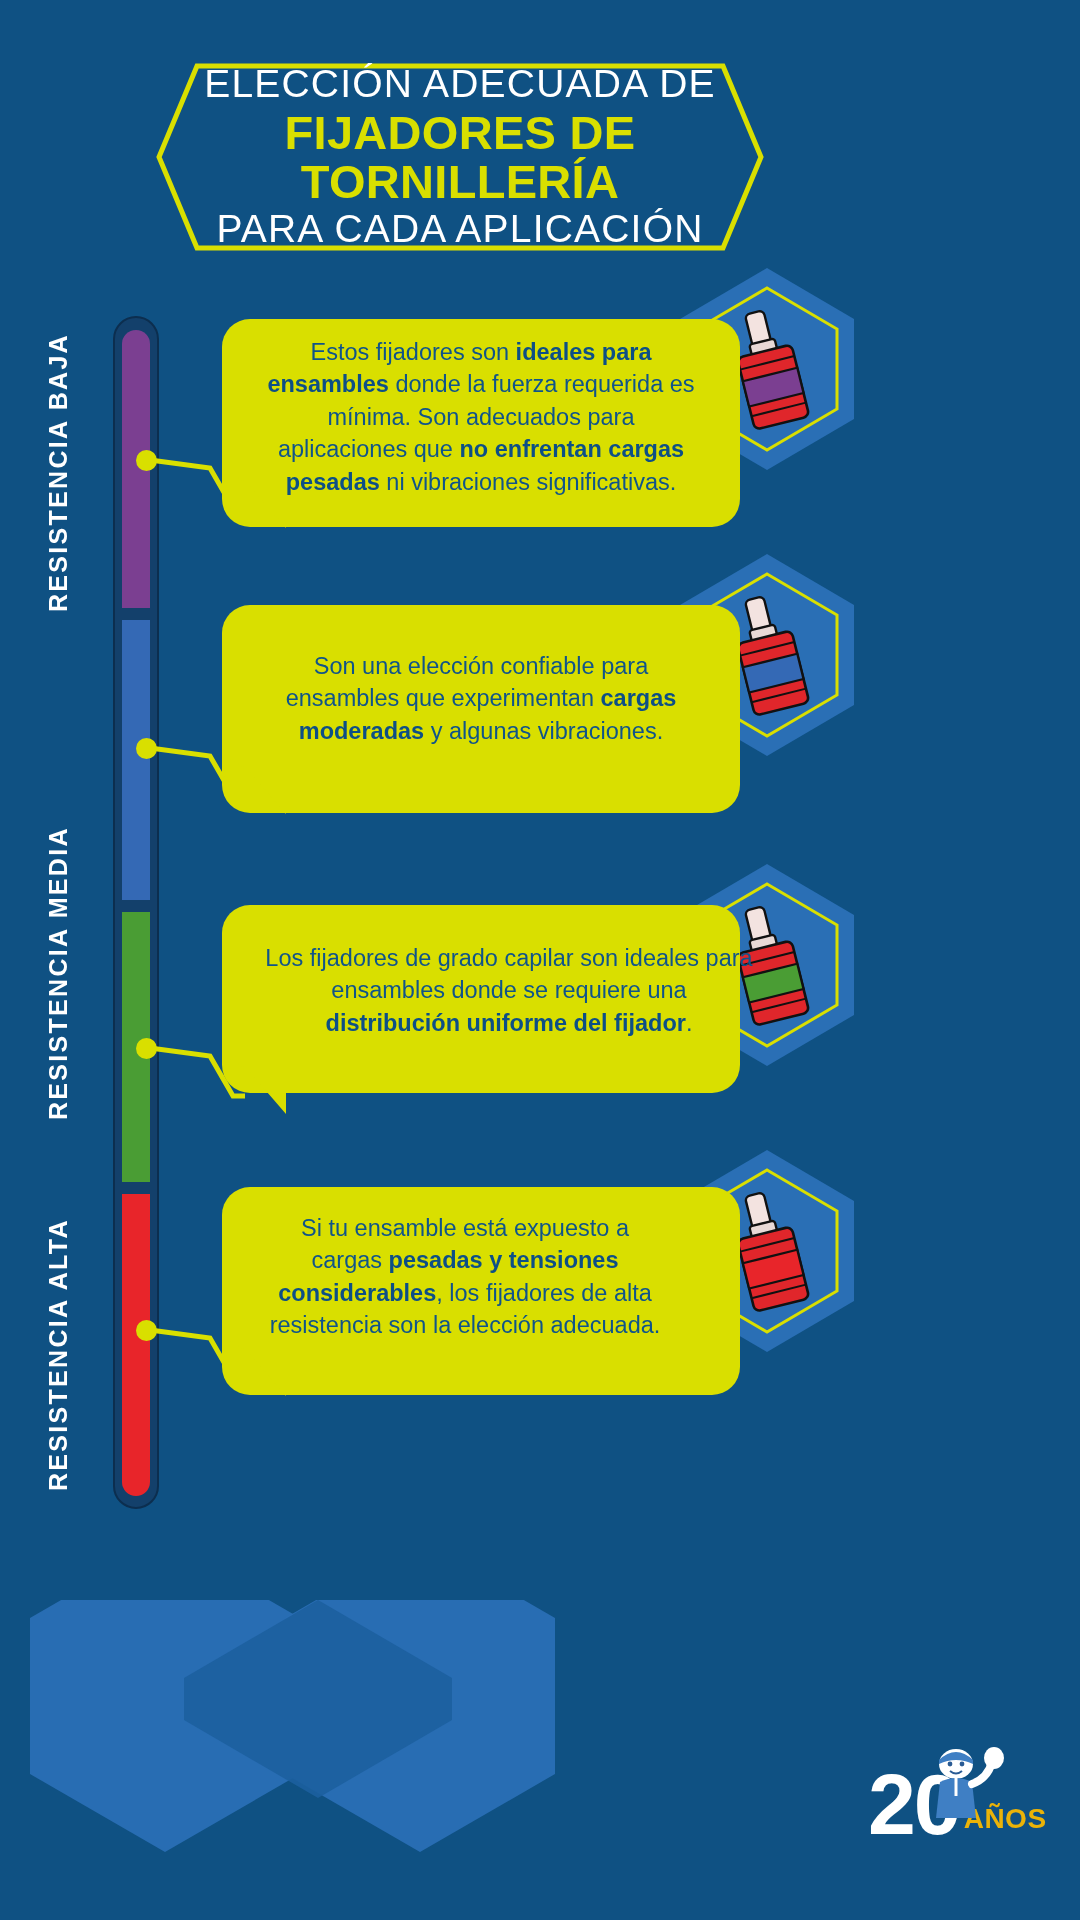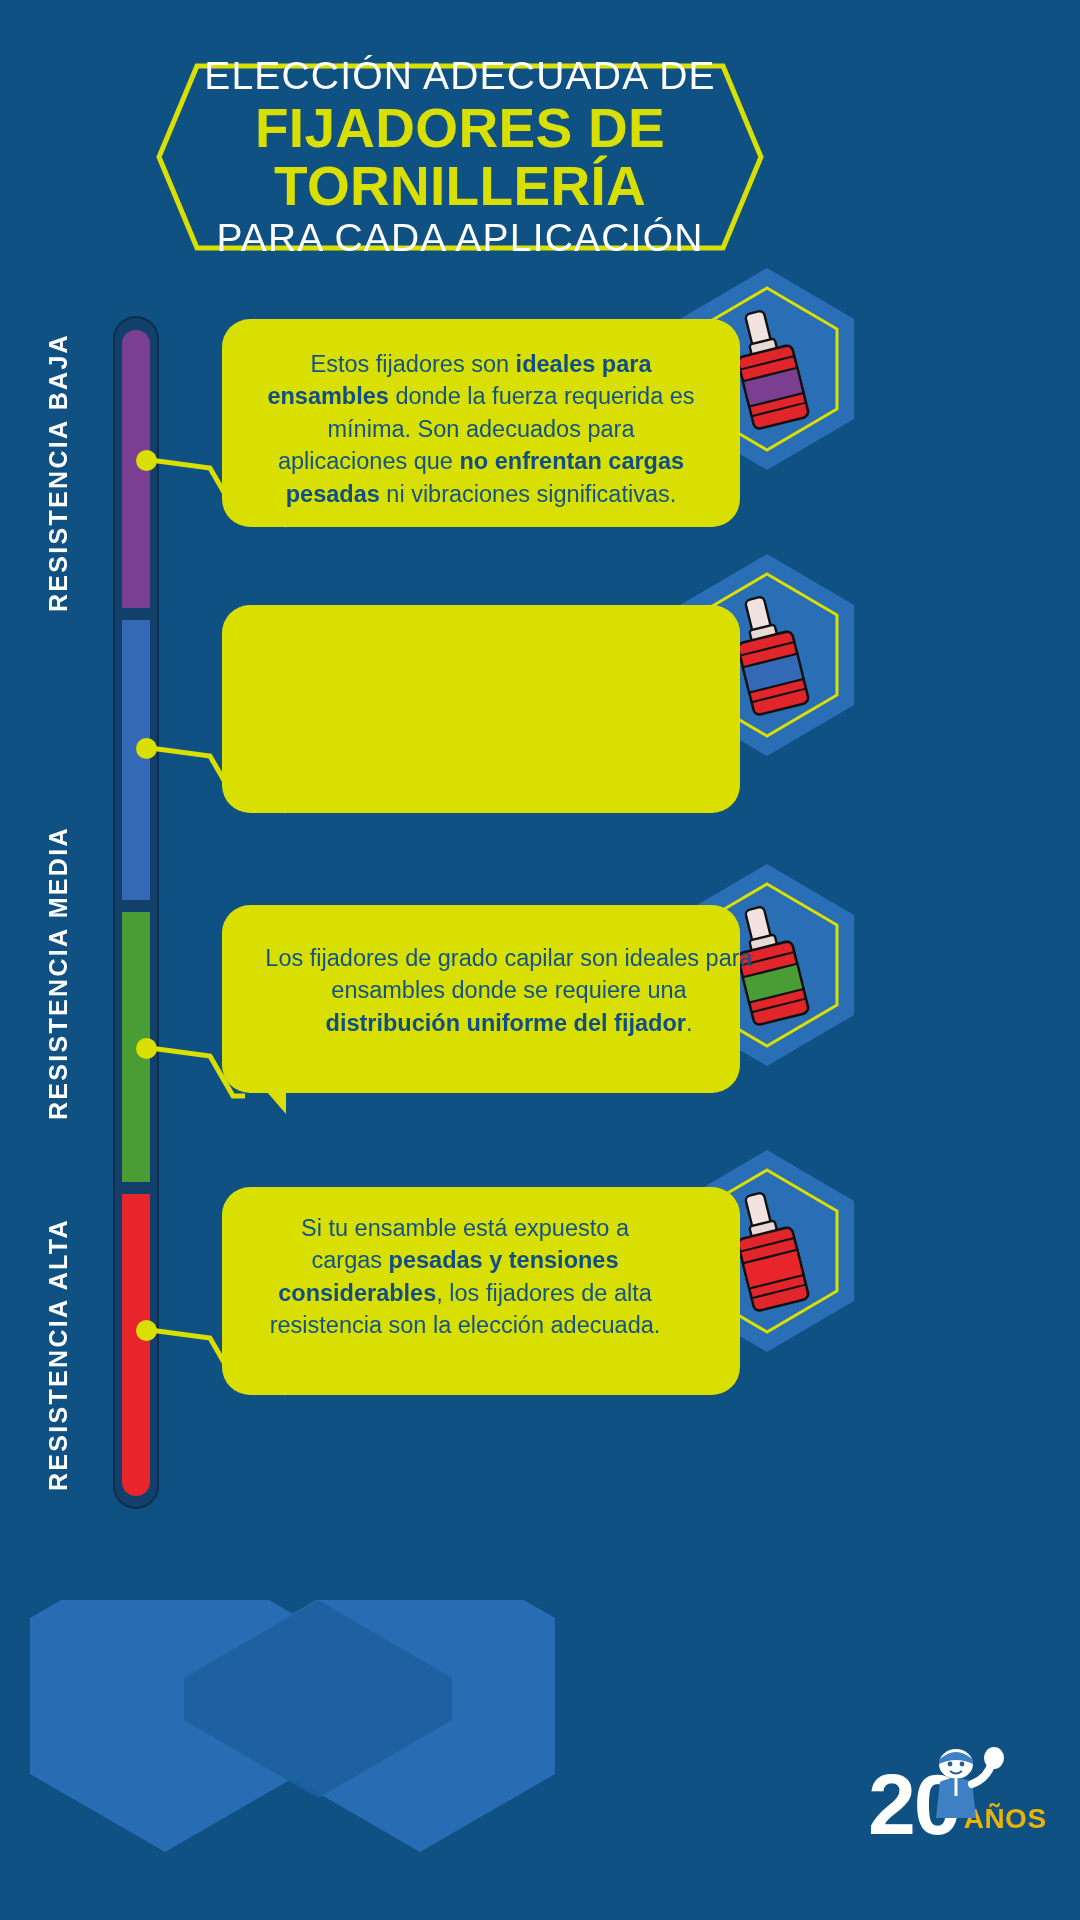--- a/index.html
+++ b/index.html
@@ -17,21 +17,21 @@
   .title-hex{position:absolute;inset:0;}
   .title-text{
     position:absolute;inset:0;
     display:flex;flex-direction:column;align-items:center;justify-content:center;
     text-align:center;line-height:1.04;
   }
   .t-line1,.t-line3{
     color:#ffffff;font-size:39px;font-weight:400;letter-spacing:1.2px;
   }
   .t-line2{
-    color:#d9df00;font-size:55px;font-weight:700;letter-spacing:0.3px;margin:4px 0 3px;
+    color:#d9df00;font-size:47px;font-weight:700;letter-spacing:0.3px;margin:4px 0 3px;
   }
 
   
   .vlabel{
     position:absolute;
     color:#ffffff;
     font-weight:700;
     font-size:25px;
     letter-spacing:2.3px;
     writing-mode:vertical-rl;
@@ -191,28 +191,31 @@
       <rect x="10" y="60" width="56" height="26" fill="#e8252a" stroke="#111" stroke-width="2.2"></rect>
       <line x1="10" y1="48" x2="66" y2="48" stroke="#111" stroke-width="2"></line>
       <line x1="10" y1="96" x2="66" y2="96" stroke="#111" stroke-width="2"></line>
     </g>
   </svg>
 
   <div class="card" style="left:222px;top:319px;width:518px;height:208px;"></div>
   <svg style="position:absolute;left:200px;top:470px;width:90px;height:70px;z-index:4;">
     <polygon points="26,0 86,0 86,58 48,14" fill="#d9df00"></polygon>
   </svg>
-  <div class="card-text" style="left:222px;top:336px;width:518px;z-index:5;margin-top:12px;">
+  <div class="card-text" style="left:222px;top:336px;width:518px;z-index:5;">
     <span>Estos fijadores son </span><b>ideales para ensambles</b><span> donde la fuerza requerida es mínima. Son adecuados para aplicaciones que </span><b>no enfrentan cargas pesadas</b><span> ni vibraciones significativas.</span>
   </div>
 
   <div class="card" style="left:222px;top:605px;width:518px;height:208px;"></div>
   <svg style="position:absolute;left:200px;top:756px;width:90px;height:70px;z-index:4;">
     <polygon points="26,0 86,0 86,58 48,14" fill="#d9df00"></polygon>
   </svg>
+  <div class="card-text" style="left:222px;top:650px;width:518px;z-index:5;">
+    <span>Son una elección confiable para ensambles que experimentan </span><b>cargas moderadas</b><span> y algunas vibraciones.</span>
+  </div>
 
   <div class="card" style="left:222px;top:905px;width:518px;height:188px;"></div>
   <svg style="position:absolute;left:200px;top:1056px;width:90px;height:70px;z-index:4;">
     <polygon points="26,0 86,0 86,58 48,14" fill="#d9df00"></polygon>
   </svg>
   <div class="card-text" style="left:222px;top:942px;width:574px;z-index:5;">
     <span>Los fijadores de grado capilar son ideales para ensambles donde se requiere una </span><b>distribución uniforme del fijador</b><span>.</span>
   </div>
 
   <div class="card" style="left:222px;top:1187px;width:518px;height:208px;"></div>

